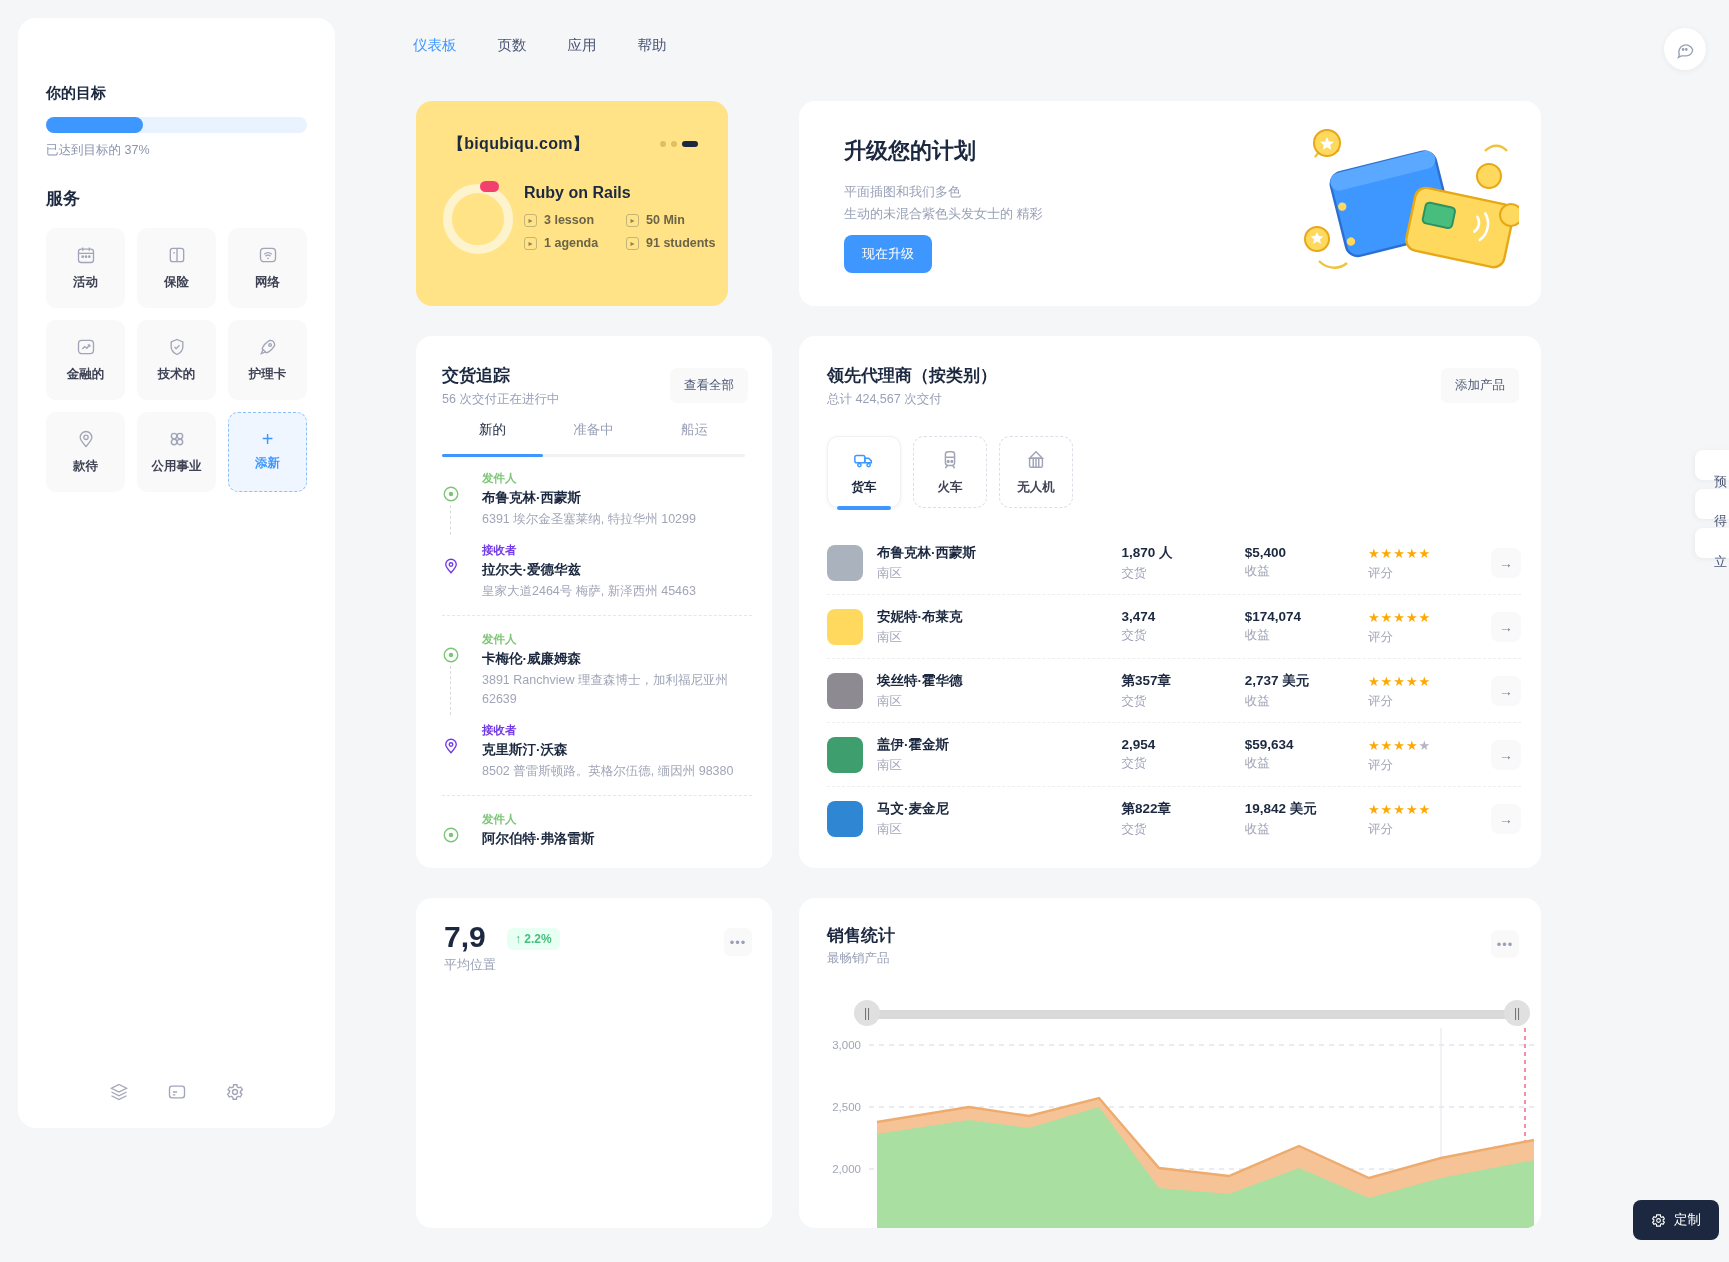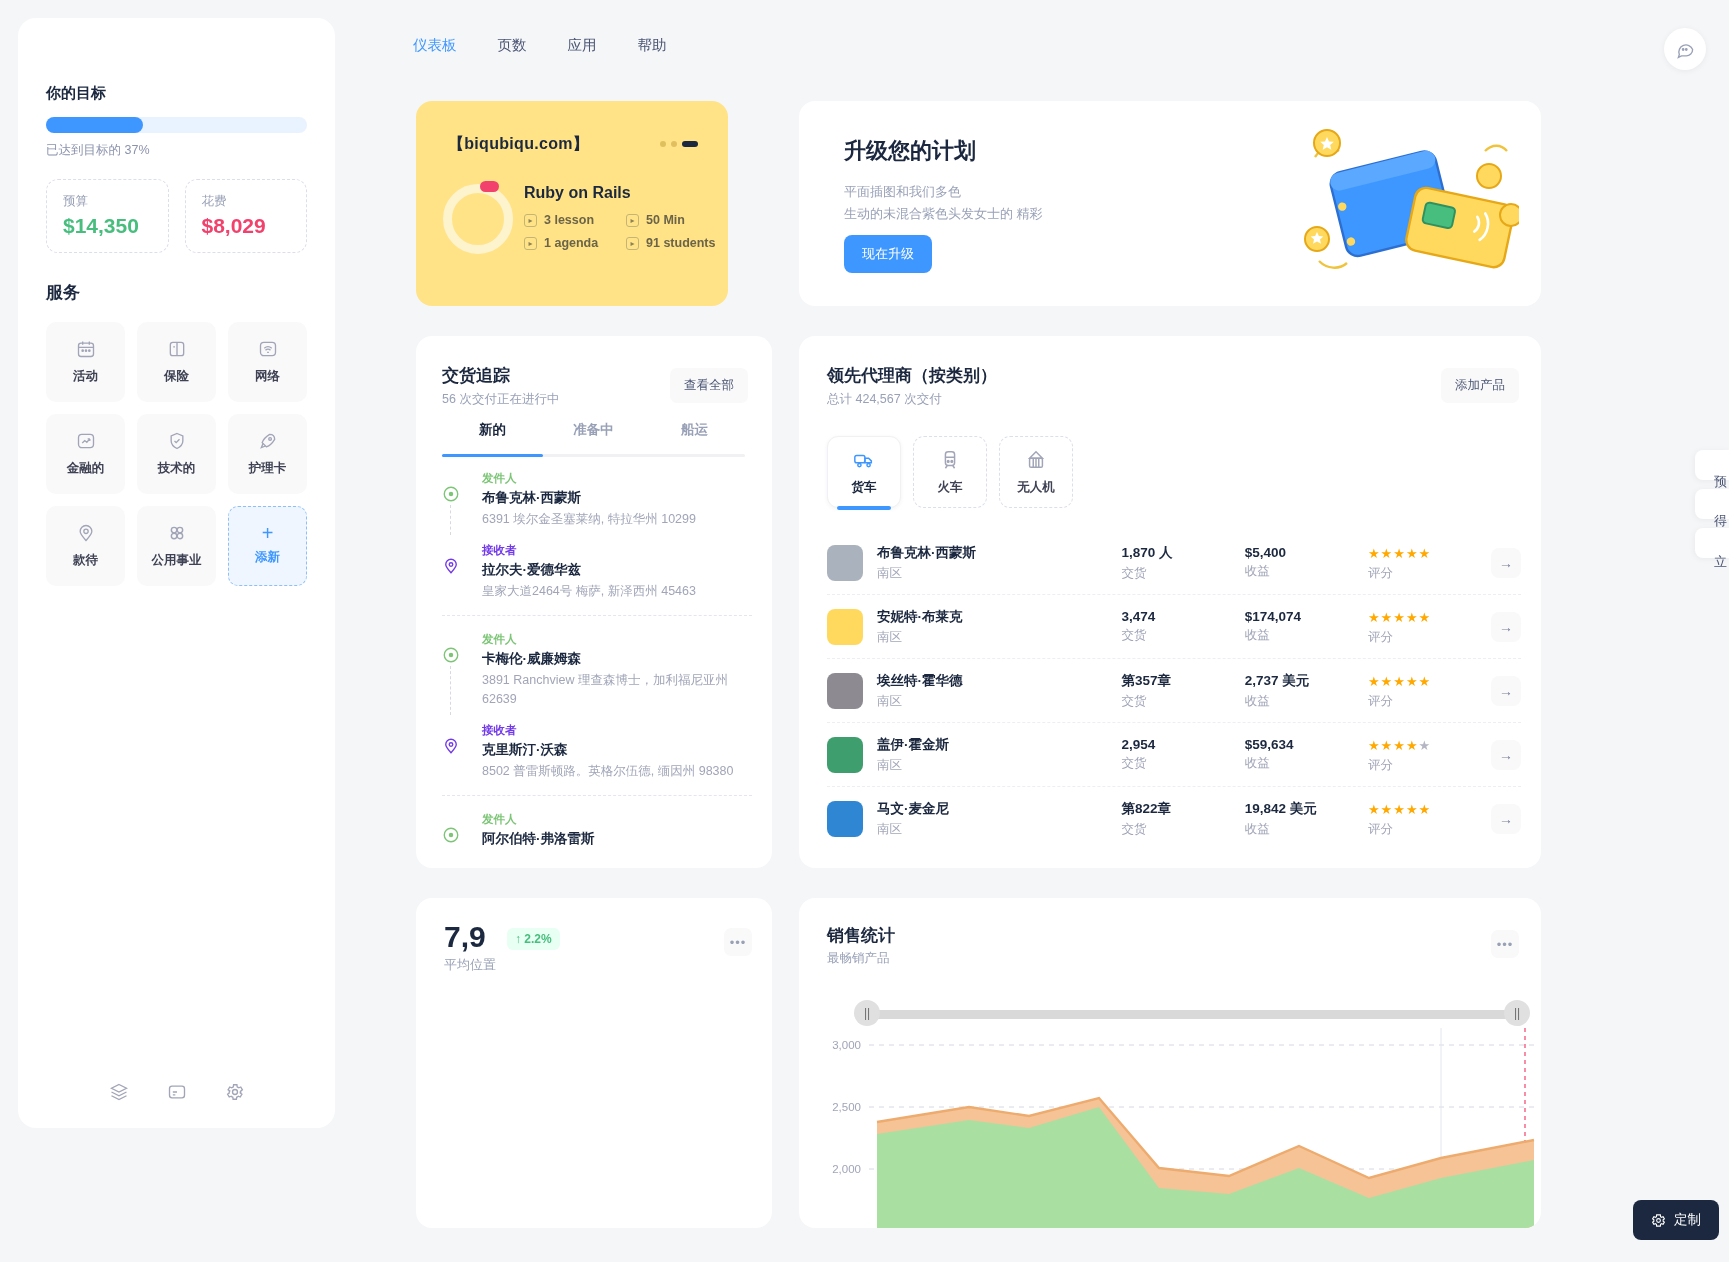--- a/index.html
+++ b/index.html
@@ -119,21 +119,21 @@
 
   
   .delivery-card { left: 416px; top: 336px; width: 356px; height: 532px; }
   .dc-title { position:absolute; left:26px; top:28px; font-size:17px; font-weight:bold; color:#1b283f; }
   .dc-sub { position:absolute; left:26px; top:55px; font-size:12.5px; color:#99a1b7; }
   .dc-viewall {
     position:absolute; right:24px; top:32px; padding:9px 14px; background:#f9f9f9; border:none;
     border-radius:7px; font-size:12.5px; color:#4b5675; font-family:inherit; cursor:pointer;
   }
   .dc-tabs { position:absolute; left:26px; top:85px; width:303px; display:flex; }
-  .dc-tab { flex:1; text-align:center; font-size:13.5px; font-weight:bold; color:#99a1b7; padding-bottom:13px; }
+  .dc-tab { flex:1; text-align:center; font-size:13.5px; font-weight:normal; color:#99a1b7; padding-bottom:13px; }
   .dc-tab.active { color:#1b283f; }
   .dc-tabline { position:absolute; left:26px; top:118px; width:303px; height:3px; background:#f1f1f4; border-radius:2px; }
   .dc-tabline i { position:absolute; left:0; top:0; width:101px; height:3px; background:#3e97ff; border-radius:2px; }
   .dc-list { position:absolute; left:26px; top:135px; right:20px; }
   .trk-group { position:relative; padding-left:40px; padding-bottom:14px; }
   .trk-group.divided { border-bottom:1px dashed #e4e6ef; margin-bottom:16px; }
   .trk-node { position:relative; margin-bottom:14px; }
   .trk-node:last-child { margin-bottom:0; }
   .trk-ico { position:absolute; left:-40px; top:14px; width:18px; height:18px; }
   .trk-kind { font-size:11.5px; font-weight:bold; }
@@ -234,30 +234,20 @@
 <div class="app">
 
   <aside class="sidebar">
 
     <div class="goal-title">你的目标</div>
     <div class="progress-track">
       <div class="progress-fill"></div>
     </div>
     <div class="goal-sub">已达到目标的 37%</div>
 
-    <div class="stat-row">
-      <div class="stat-box">
-        <div class="stat-label">预算</div>
-        <div class="stat-value green">$14,350</div>
-      </div>
-      <div class="stat-box">
-        <div class="stat-label">花费</div>
-        <div class="stat-value red">$8,029</div>
-      </div>
-    </div>
 
     <div class="svc-title">服务</div>
     <div class="svc-grid">
 
       <div class="svc-card">
         <span class="svc-ico">
             <svg width="20" height="20" viewBox="0 0 24 24" fill="none" stroke="currentColor" stroke-width="1.6">
               <rect x="3" y="5" width="18" height="16" rx="3"></rect>
               <path d="M3 10h18M8 3v4M16 3v4"></path>
               <circle cx="8" cy="14" r=".8" fill="currentColor"></circle>

